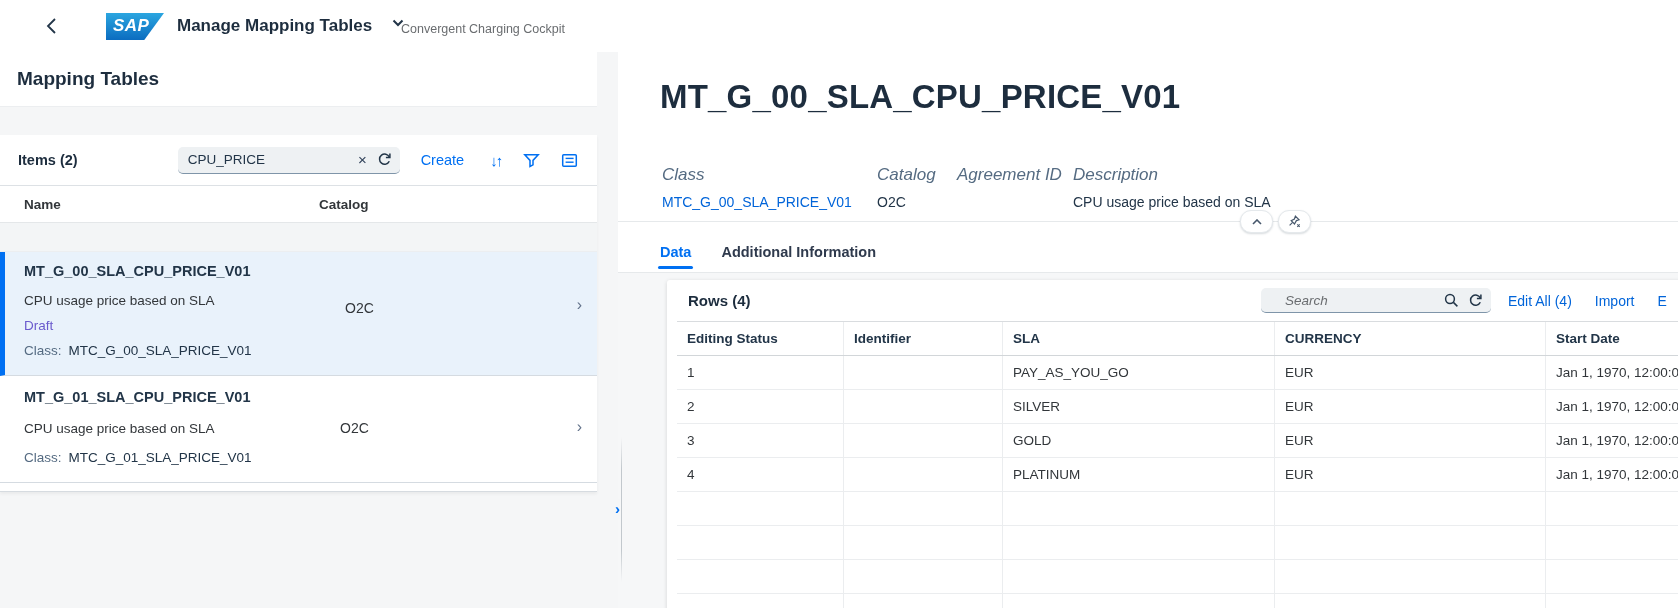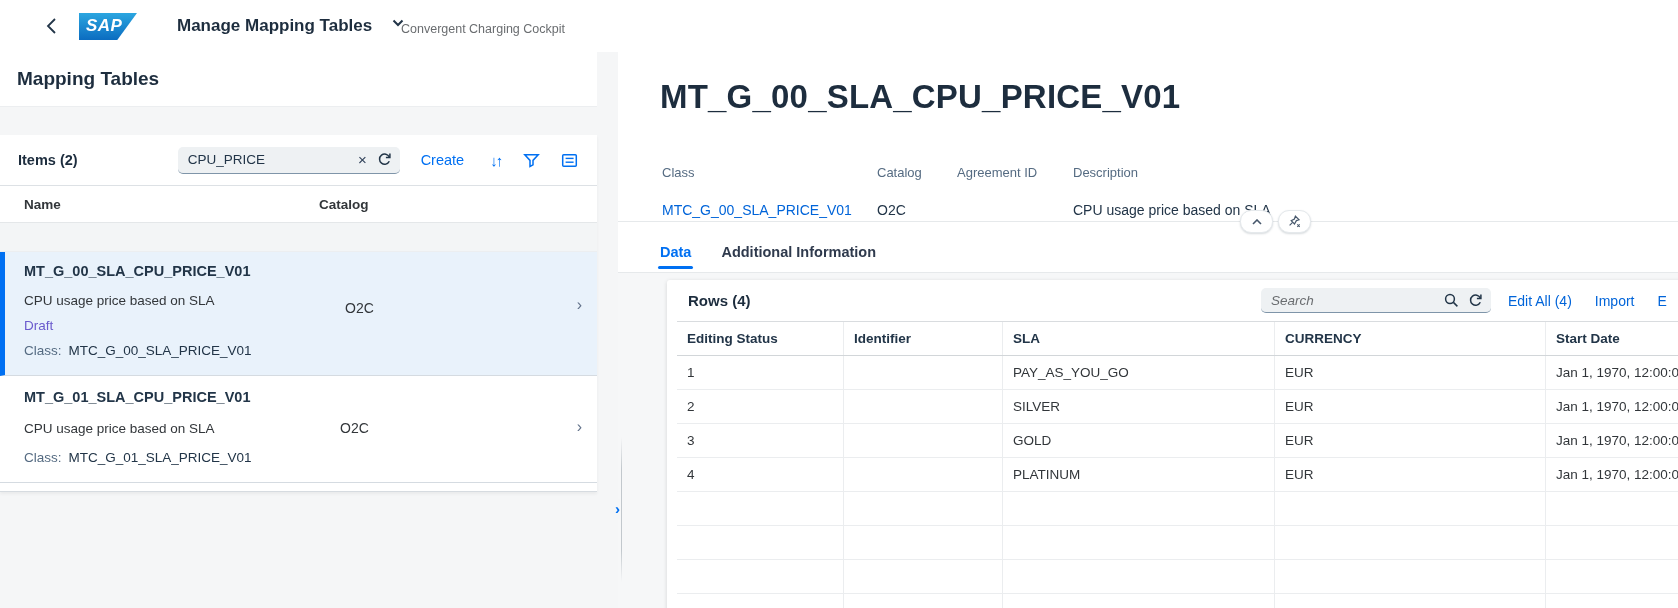--- a/index.html
+++ b/index.html
@@ -3,21 +3,21 @@
 <meta charset="utf-8">
 <style>
   html,body{margin:0;padding:0;}
   body{width:1678px;height:608px;overflow:hidden;background:var(--page-bg,#f5f6f7);
        font-family:"Liberation Sans",sans-serif;position:relative;}
   .screen{position:absolute;inset:0;}
 
   
   .shell{position:absolute;left:0;top:0;width:100%;height:52px;background:#fff;z-index:6;}
   .back-btn{position:absolute;left:46px;top:17px;width:20px;height:18px;color:#223548;display:flex;align-items:center;}
-  .sap-logo{position:absolute;left:79px;top:13px;width:58px;height:27px;box-sizing:border-box;
+  .sap-logo{position:absolute;left:106px;top:13px;width:58px;height:27px;box-sizing:border-box;
     background:linear-gradient(180deg,var(--logo-top,#2ba6e0),var(--logo-bottom,#0b6cc0));
     clip-path:polygon(0 0,100% 0,66% 100%,0 100%);
     color:#fff;font-style:italic;font-weight:bold;font-size:17px;line-height:26px;padding-left:7px;letter-spacing:.5px;}
   .app-title{position:absolute;left:177px;top:16px;font-size:17px;font-weight:bold;color:var(--title-text,#1d2d3e);
     display:flex;gap:20px;}
   .app-title svg{margin-top:3px;}
   .app-subtitle{position:absolute;left:401px;top:22px;font-size:12.5px;color:#6a6d70;}
 
   
   .master{position:absolute;left:0;top:52px;width:597px;height:556px;}
@@ -70,21 +70,21 @@
     background:var(--page-bg,#f5f6f7);padding:3px 0;line-height:14px;}
 
   
   .detail{position:absolute;left:618px;top:52px;width:1060px;height:556px;background:#fff;overflow:hidden;}
   .detail-title{position:absolute;left:42px;top:26px;font-size:33px;font-weight:bold;color:var(--title-text,#1d2d3e);
     letter-spacing:.2px;white-space:nowrap;}
   .attributes{position:absolute;left:44px;top:113px;display:flex;}
   .attr:nth-child(1){width:215px;}
   .attr:nth-child(2){width:80px;}
   .attr:nth-child(3){width:116px;}
-  .attr-label{font-size:13px;color:var(--label-text,#556b82);margin-bottom:22px;}
+  .attr-label{font-size:17px;color:var(--label-text,#556b82);margin-bottom:9px;font-style:italic;}
   .attr-value{font-size:14px;color:#223548;min-height:16px;}
   .attr-value.link{color:var(--link,#0064d9);}
 
   .header-divider{position:absolute;left:0;right:0;top:169px;border-top:1px solid #e6e9eb;}
   .header-btns{position:absolute;left:622px;top:158px;display:flex;gap:5px;z-index:2;}
   .hdr-btn{width:31px;height:21px;background:#fff;border:1px solid #e5e9ec;border-radius:11px;
     box-shadow:0 1px 2px rgba(34,54,73,.18);display:flex;align-items:center;justify-content:center;color:#46576b;}
 
   .tabs{position:absolute;left:42px;top:192px;display:flex;gap:30px;}
   .tab{font-size:14.5px;font-weight:600;color:#2f3a4d;padding-bottom:9px;position:relative;white-space:nowrap;}
@@ -93,21 +93,21 @@
     background:var(--accent,#0070f2);}
   .tabbar-line{position:absolute;left:0;right:0;top:220px;border-top:1px solid #e6e9eb;}
 
   .content{position:absolute;left:0;right:0;top:221px;bottom:0;background:#f6f7f8;}
   .rows-card{position:absolute;left:49px;top:7px;right:-40px;bottom:-10px;background:#fff;border-radius:3px;
     box-shadow:0 1px 4px rgba(0,0,0,.14);}
   .card-header{position:relative;height:41px;display:flex;align-items:center;padding-left:21px;box-sizing:border-box;}
   .rows-title{font-size:15px;font-weight:bold;color:var(--title-text,#1d2d3e);}
   .card-right{position:absolute;left:594px;top:8px;display:flex;align-items:center;gap:17px;}
   .rows-search{width:230px;height:25px;background:#eef1f3;border-radius:5px;border-bottom:1px solid #7f95a9;
-    display:flex;align-items:center;padding:0 8px 0 10px;box-sizing:border-box;}
+    display:flex;align-items:center;padding:0 8px 0 24px;box-sizing:border-box;}
   .rows-search input{flex:1;min-width:0;border:0;background:transparent;outline:none;padding:0;
     font:13.5px "Liberation Sans",sans-serif;color:#223548;}
   .rows-search input::placeholder{font-style:italic;color:#6a6d70;opacity:1;}
   .rows-search .mag-icon,.rows-search .refresh-icon{display:flex;color:#223548;margin-left:9px;}
   .action-link{font-size:14px;color:var(--link,#0064d9);white-space:nowrap;}
 
   .rows-table{position:absolute;left:10px;top:41px;right:0;border-top:1px solid #d9dcdf;}
   .trow{display:grid;grid-template-columns:167px 159px 272px 271px 1fr;height:33px;border-bottom:1px solid #ebedef;}
   .trow.thead{border-bottom:1px solid #d2d6d9;}
   .tcell{display:flex;align-items:center;padding-left:10px;border-right:1px solid #ebedef;overflow:hidden;

